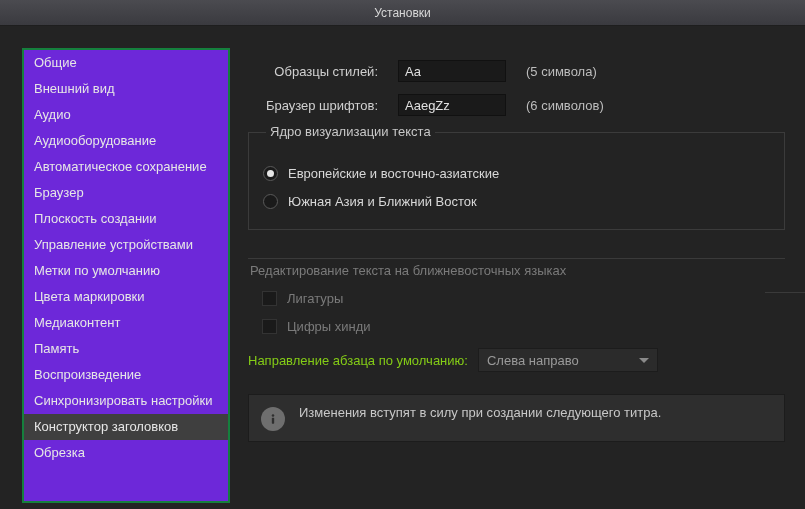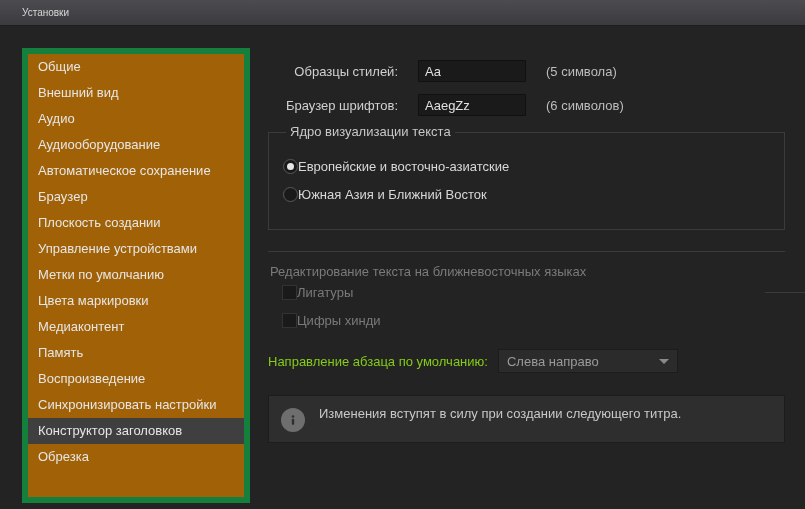--- a/index.html
+++ b/index.html
@@ -15,34 +15,35 @@
     background: #2a2a2a;
     display: flex; flex-direction: column;
   }
   .titlebar {
     height: 26px;
     background: linear-gradient(to bottom, #4b4b50, #3a3a3f);
     border-bottom: 1px solid #1e1e1e;
     display: flex; align-items: center;
     padding: 0 22px;
     color: #d8d8d8;
-    font-size: 10px;
+    font-size: 12px;
+    justify-content: center;
   }
   .body-area {
     flex: 1;
     background: #232323;
     padding: 22px 0 0 22px;
     display: flex;
     gap: 18px;
     position: relative;
   }
   .sidebar {
-    width: 228px;
-    border: 6px solid #15803d;
-    background: #a16207;
+    width: 208px;
+    border: 2px solid #15803d;
+    background: #6d28d9;
     overflow: hidden;
     height: 455px;
   }
   .sidebar-item {
     height: 26px;
     line-height: 26px;
     padding: 0 10px;
     color: #e6e6e6;
     cursor: default;
     white-space: nowrap;
@@ -83,43 +84,42 @@
   }
   .group-title {
     position: absolute;
     top: -9px; left: 17px;
     background: #232323;
     padding: 0 4px;
     color: #c8c8c8;
     font-size: 13px;
   }
   .radio-row, .check-row {
-    display: flex; align-items: flex-start;
-    height: 28px; 
+    display: flex; align-items: center;
+    height: 28px; gap: 10px;
     color: #d8d8d8;
   }
   .radio {
     width: 15px; height: 15px; border-radius: 50%;
     background: #1a1a1a; border: 1px solid #595959;
     display: flex; align-items: center; justify-content: center;
     flex-shrink: 0;
   }
   .radio.checked::after {
     content: ""; width: 7px; height: 7px; border-radius: 50%;
     background: #e6e6e6;
   }
   .checkbox {
     width: 15px; height: 15px;
     background: #1a1a1a; border: 1px solid #3d3d3d;
     flex-shrink: 0;
   }
   .disabled-section {
-    margin-top: 21px;
+    margin-top: 28px;
     border-top: 1px solid #3a3a3a;
-    padding-top: 8px;
   }
   .disabled-section .group-title-inline {
     color: #7a7a7a; font-size: 13px; margin: 4px 0 6px 2px;
   }
   .disabled-section .check-row,
   .disabled-section .dd-row { color: #7a7a7a; }
   .disabled-section .checkbox { border-color: #333; }
   .dd-row {
     display: flex; align-items: center; gap: 10px;
     margin-top: 8px;

